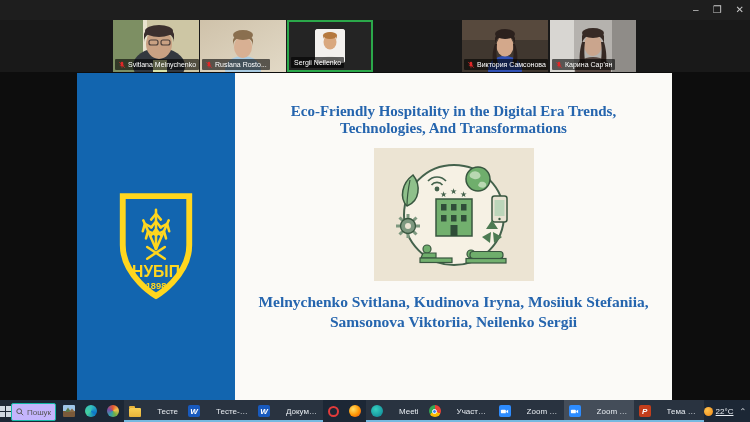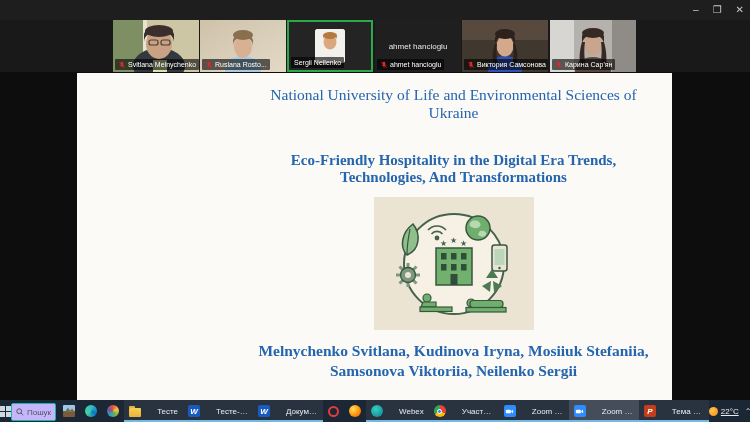--- a/index.html
+++ b/index.html
@@ -133,31 +133,20 @@
           <path d="M8 11 C8 3 22 3 22 11 L22 8 C19 2 11 2 8 8 Z" fill="#b5793f"></path>
           <ellipse cx="15" cy="6.5" rx="7" ry="3.4" fill="#b5793f"></ellipse>
           <path d="M4 34 C4 25 26 25 26 34 Z" fill="#e8e6e2"></path>
         </svg>
       </div>
       <div class="nlabel">
         <span>Sergii Neilenko</span>
       </div>
     </div>
 
-    <div class="tile" style="left:375px;background:#1f1f1f;">
-      <div class="center-name">ahmet hancioglu</div>
-      <div class="nlabel">
-        <svg class="micoff" viewBox="0 0 10 10">
-            <path d="M5 1a1.6 1.6 0 0 1 1.6 1.6V5A1.6 1.6 0 0 1 5 6.6 1.6 1.6 0 0 1 3.4 5V2.6A1.6 1.6 0 0 1 5 1Z" fill="#e02828"></path>
-            <path d="M2.3 4.8a2.9 2.9 0 0 0 5.4 0M5 7.7V9" stroke="#e02828" stroke-width=".8" fill="none"></path>
-            <line x1="1.5" y1="1.2" x2="8.7" y2="8.6" stroke="#e02828" stroke-width=".9"></line>
-          </svg>
-        <span>ahmet hancioglu</span>
-      </div>
-    </div>
 
     <div class="tile" style="left:462px;">
       <svg class="person" viewBox="0 0 86 52">
         <rect width="86" height="52" fill="#40372f"></rect>
         <rect width="86" height="20" fill="#57493d"></rect>
         <ellipse cx="43" cy="50" rx="17" ry="14" fill="#3050b5"></ellipse>
         <ellipse cx="43" cy="26" rx="8.5" ry="10.5" fill="#d3a88b"></ellipse>
         <path d="M33 28 C31 12 55 12 53 28 L53 18 C50 9 36 9 33 18 Z" fill="#2c211d"></path>
         <ellipse cx="43" cy="14" rx="10" ry="5" fill="#2c211d"></ellipse>
         <path d="M33 24 C30 32 30 40 32 46 L36 44 C34 38 34 30 35 24 Z" fill="#2c211d"></path>
@@ -191,22 +180,41 @@
             <path d="M2.3 4.8a2.9 2.9 0 0 0 5.4 0M5 7.7V9" stroke="#e02828" stroke-width=".8" fill="none"></path>
             <line x1="1.5" y1="1.2" x2="8.7" y2="8.6" stroke="#e02828" stroke-width=".9"></line>
           </svg>
         <span>Карина Сар'ян</span>
       </div>
     </div>
   </div>
 
   <div class="main">
     <div class="slide">
+      <div class="band">
+        <svg class="logo" viewBox="0 0 90 118">
+          <path d="M11 8 H79 V58 C79 90 45 110 45 110 C45 110 11 90 11 58 Z" fill="none" stroke="#ffd61e" stroke-width="6"></path>
+          <g stroke="#ffd61e" stroke-width="2.6" fill="none" stroke-linecap="round">
+            <line x1="45" y1="62" x2="45" y2="22"></line>
+            <path d="M45 26 L40 32 M45 26 L50 32 M45 34 L40 40 M45 34 L50 40 M45 42 L40 48 M45 42 L50 48"></path>
+            <g transform="rotate(-24 45 62)">
+                <line x1="45" y1="62" x2="45" y2="30"></line>
+                <path d="M45 34 L40 40 M45 34 L50 40 M45 42 L40 48 M45 42 L50 48"></path>
+              </g>
+            <g transform="rotate(24 45 62)">
+                <line x1="45" y1="62" x2="45" y2="30"></line>
+                <path d="M45 34 L40 40 M45 34 L50 40 M45 42 L40 48 M45 42 L50 48"></path>
+              </g>
+            <path d="M36 72 L54 60 M54 72 L36 60"></path>
+          </g>
+          <text x="45" y="91" text-anchor="middle" font-family="Liberation Sans, sans-serif" font-size="16" font-weight="bold" fill="#ffd61e">НУБІП</text>
+          <text x="45" y="103" text-anchor="middle" font-family="Liberation Sans, sans-serif" font-size="9.5" font-weight="bold" fill="#ffd61e">1898</text>
+        </svg>
+      </div>
       <div class="content">
-        <div class="univ">National University of Life and Environmental Sciences of Ukraine</div>
         <div class="stitle">Eco-Friendly Hospitality in the Digital Era Trends, Technologies, And Transformations</div>
         <svg class="ecoimg" viewBox="0 0 160 133">
           <rect width="160" height="133" fill="#ece4d3"></rect>
           <circle cx="80" cy="67" r="50" fill="#f6f1e4" stroke="#44624c" stroke-width="2"></circle>
 
           <g stroke="#44624c" stroke-width="1.6" fill="none">
             <path d="M54 33 A12 12 0 0 1 72 33"></path>
             <path d="M57.5 37 A7 7 0 0 1 68.5 37"></path>
             <circle cx="63" cy="41" r="1.6" fill="#44624c"></circle>
           </g>
@@ -330,21 +338,21 @@
       <span class="tlabel">Документ2 - ...</span>
     </div>
     <div class="titem">
         <span class="ticon ic-opera"></span>
       </div>
     <div class="titem">
         <span class="ticon ic-firefox"></span>
       </div>
     <div class="titem open">
       <span class="ticon ic-webex"></span>
-      <span class="tlabel">Webex</span>
+      <span class="tlabel">Meeti</span>
     </div>
     <div class="titem open">
       <span class="ticon ic-chrome"></span>
       <span class="tlabel">Участник пу...</span>
     </div>
     <div class="titem open">
       <span class="ticon ic-zoom">
           <svg viewBox="0 0 10 10" width="9" height="9">
             <rect x="1" y="3" width="5.5" height="4" rx="1" fill="#fff"></rect>
             <path d="M7 4.5 9 3v4L7 5.5Z" fill="#fff"></path>

